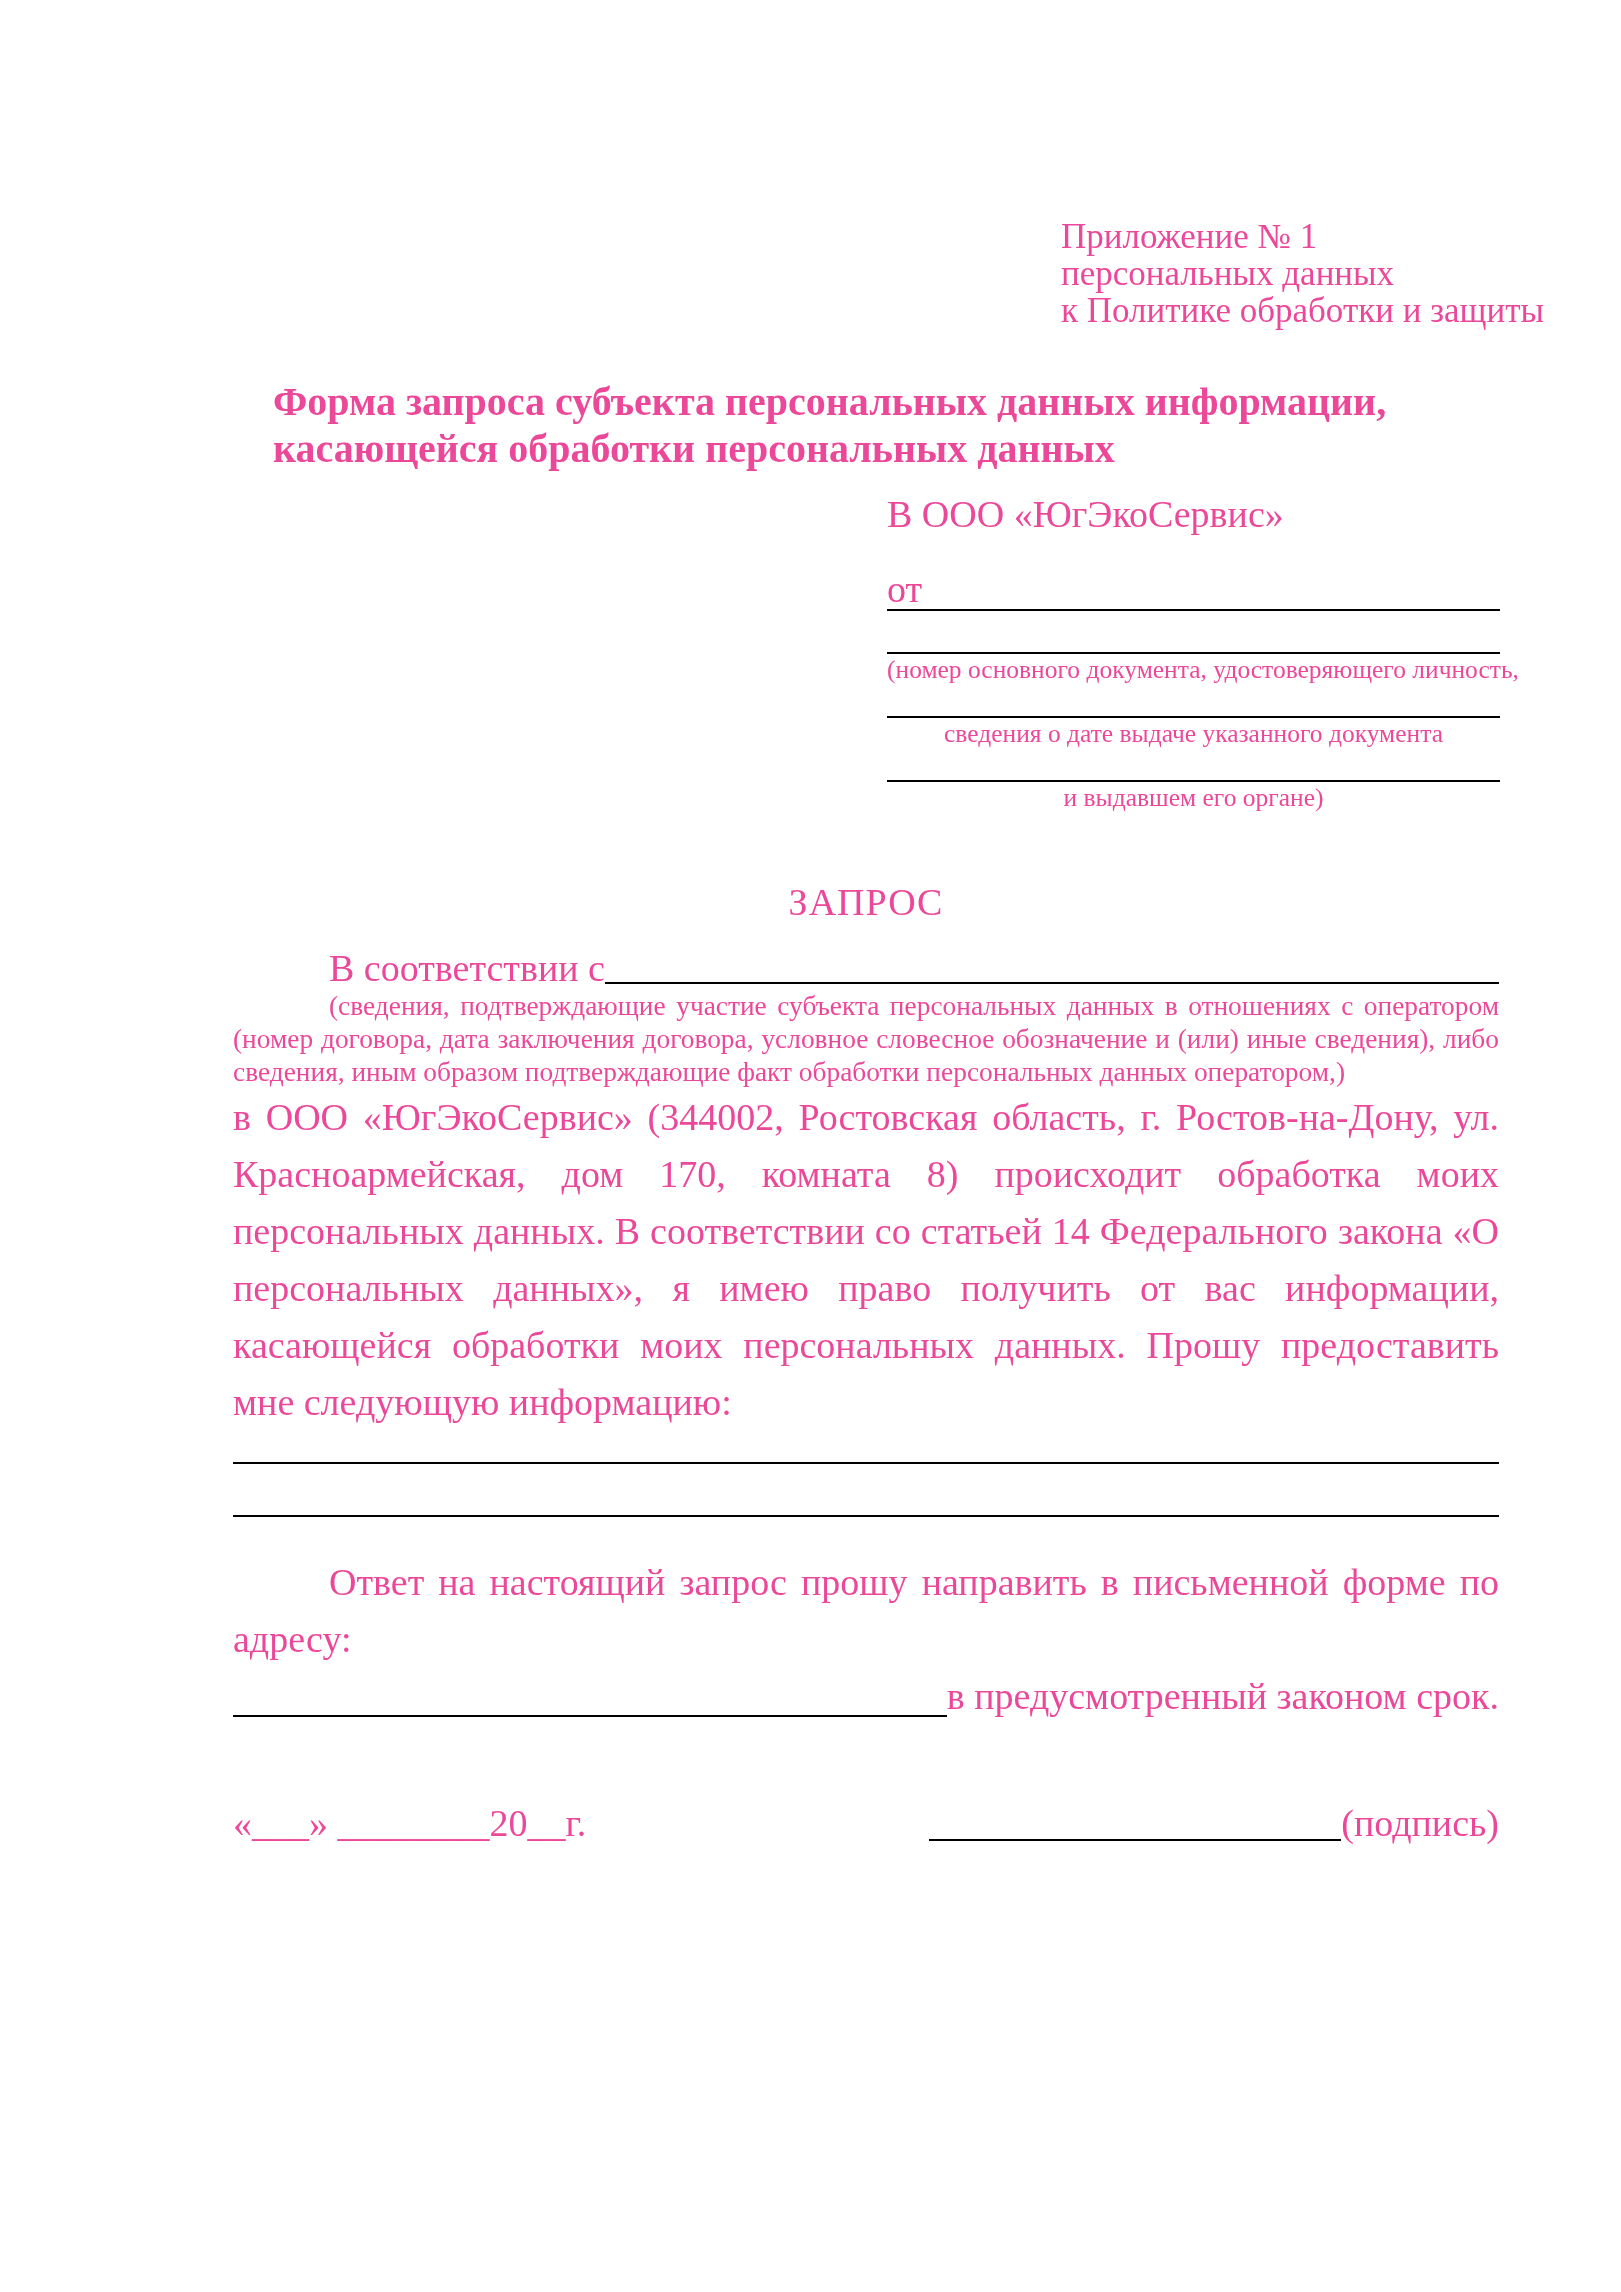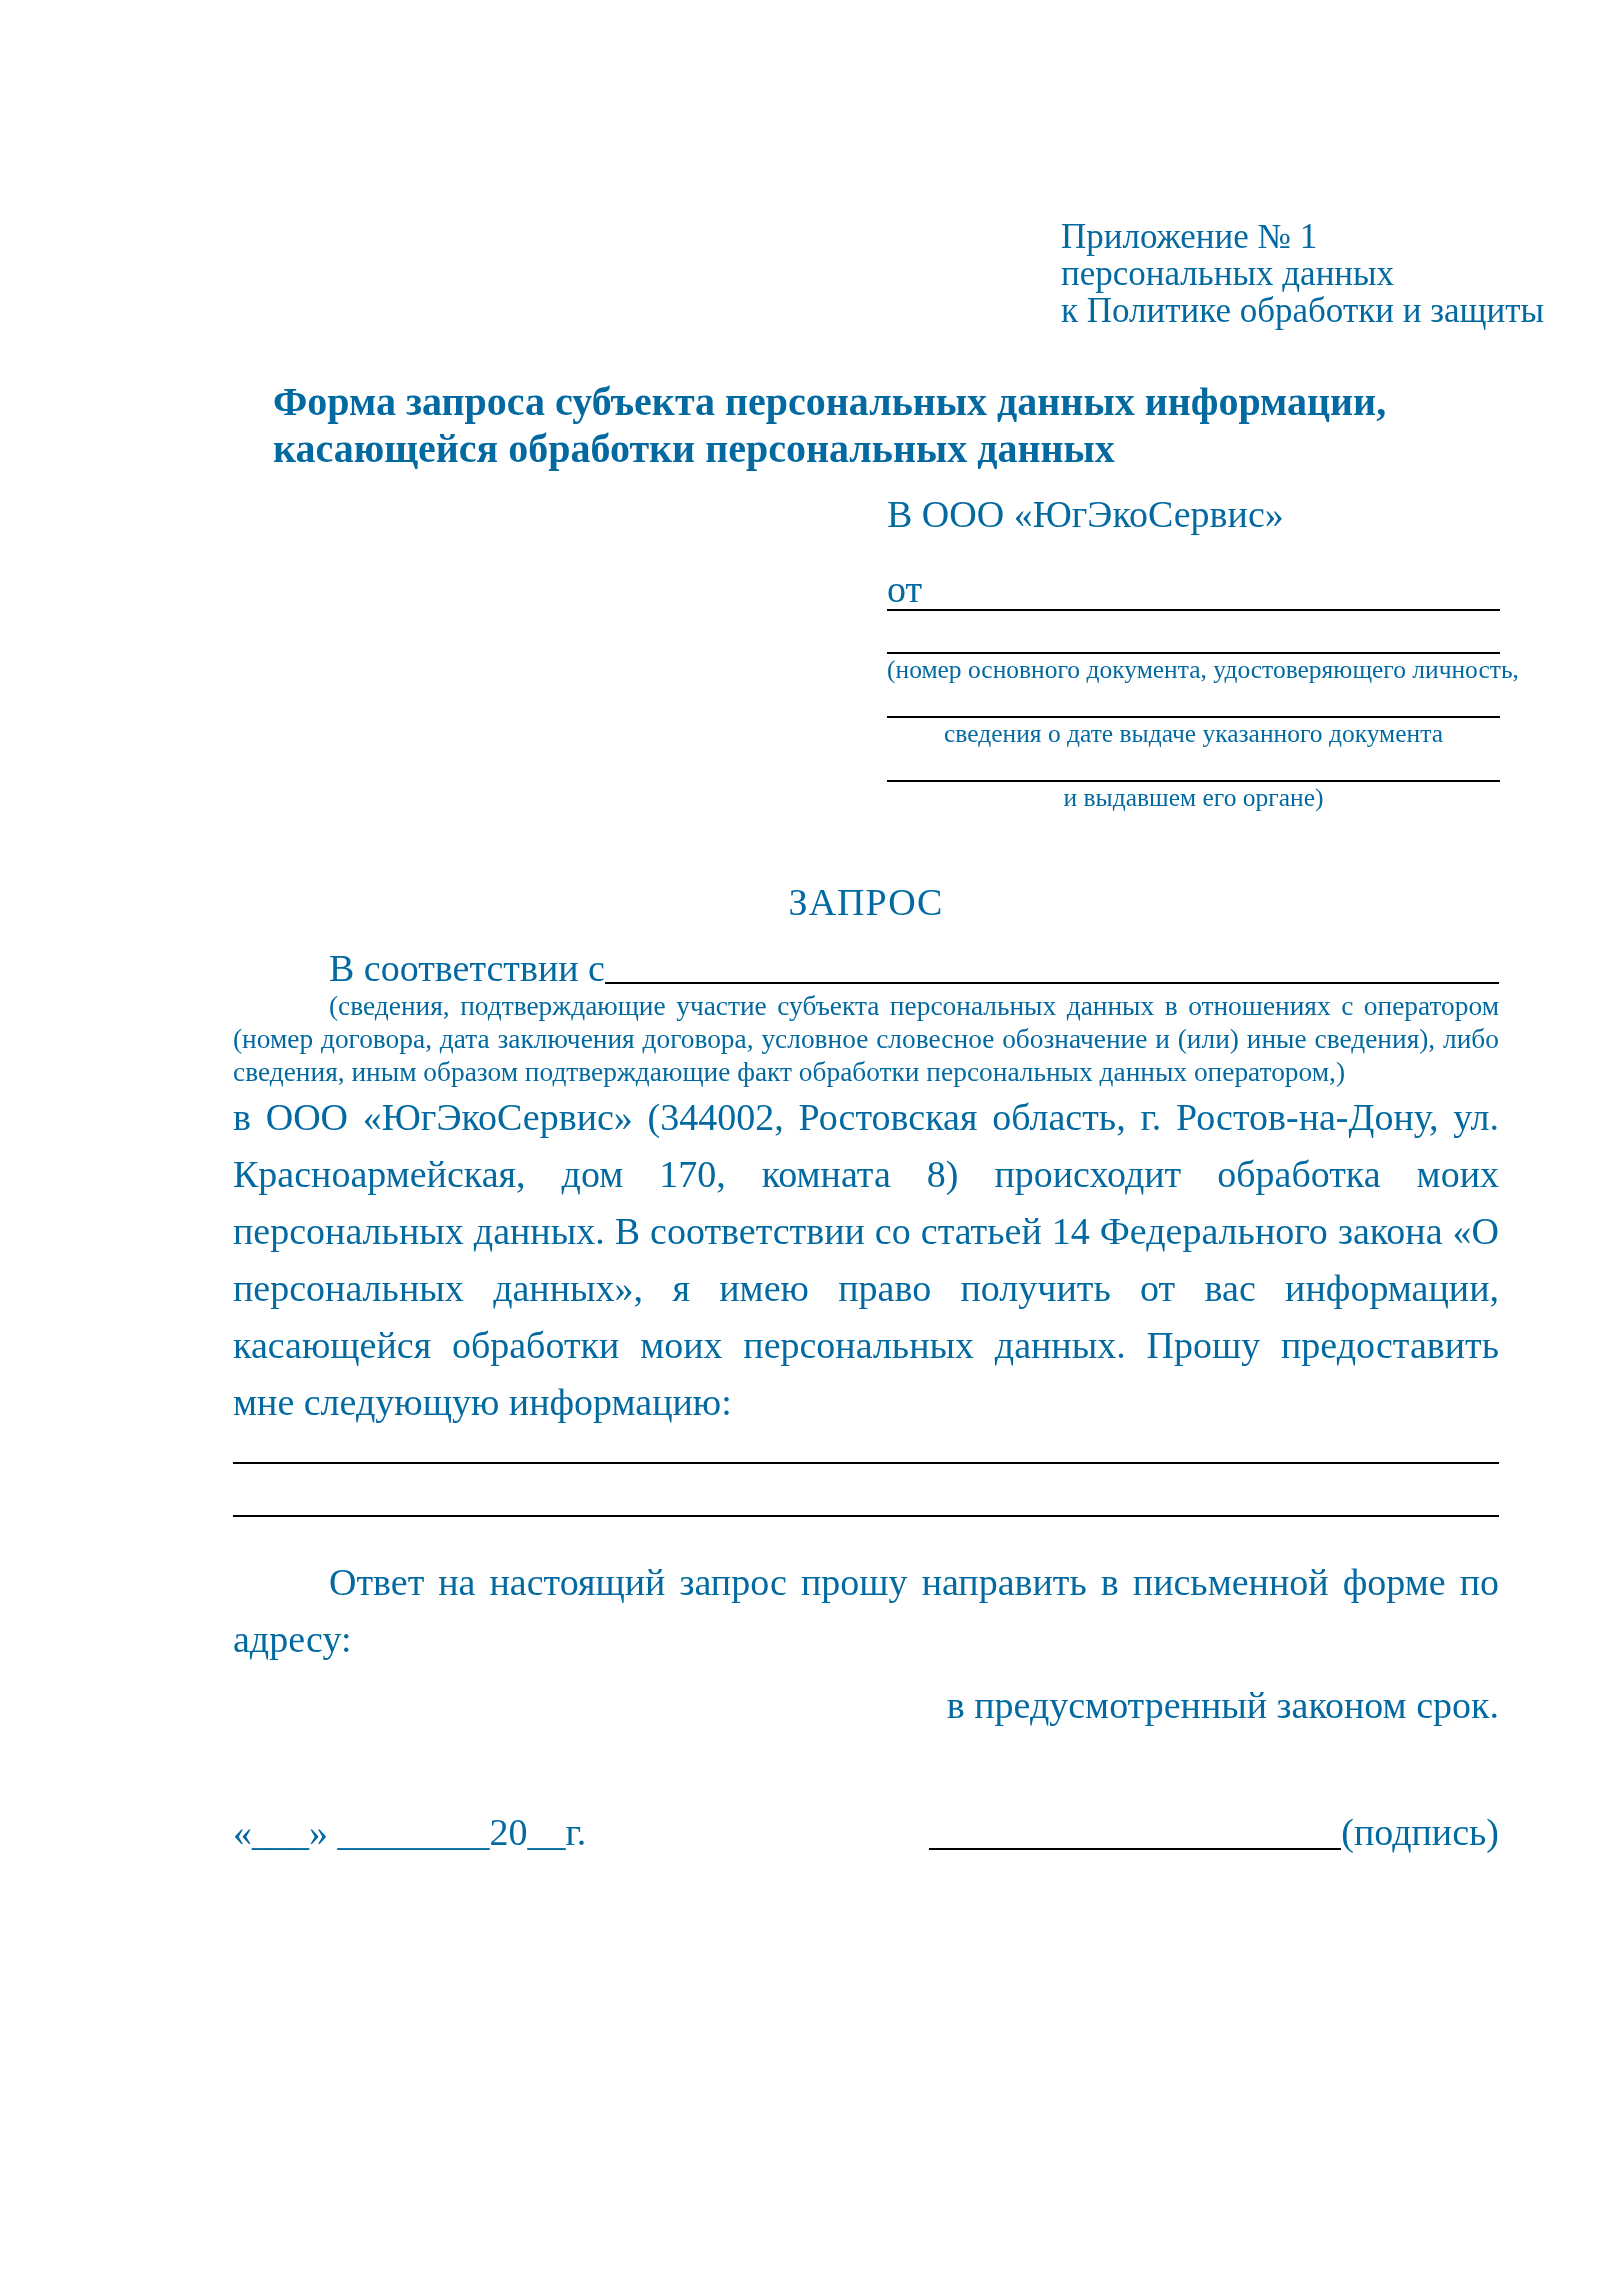--- a/index.html
+++ b/index.html
@@ -1,21 +1,21 @@
 <!DOCTYPE html>
 <html><head>
 <meta charset="utf-8">
 <style>
   html,body{margin:0;padding:0;background:#888;}
   .page{
     position:relative;
     width:1621px;height:2293px;
     background:#ffffff;
     font-family:"Liberation Serif","DejaVu Serif",serif;
-    color:#0369a1;
+    color:#ec4899;
     margin:0 auto;
     overflow:hidden;
   }
   .content{
     position:absolute;
     left:233px;top:0;
     width:1266px;
     padding-top:218px;
   }
   
@@ -51,21 +51,21 @@
   .body-par{font-size:38px;line-height:57px;text-align:justify;}
   
   .blank{border-bottom:2.9px solid #000;}
   .blank1{height:31px;margin-top:0;}
   .blank2{height:51px;}
   
   .reply1{
     margin-top:37px;font-size:38px;line-height:57px;
     text-indent:96px;text-align:justify;text-align-last:justify;
   }
-  .reply2{display:flex;align-items:flex-end;font-size:38px;line-height:57px;flex-direction:column;}
+  .reply2{display:flex;align-items:flex-end;font-size:38px;line-height:57px;}
   .reply2 .tail{white-space:nowrap;}
   .reply2 .fill{margin-bottom:7.8px;border-bottom:2.9px solid #000;}
   
   .sigrow{margin-top:76px;display:flex;font-size:38px;line-height:45px;text-align:center;}
   .sigrow .date{white-space:nowrap;}
   .sigrow .sig{flex:1;display:flex;align-items:flex-end;margin-left:343px;}
   .sigrow .fill{margin-bottom:4.9px;}
   .sigrow .sig-cap{white-space:nowrap;}
 </style>
 </head>

